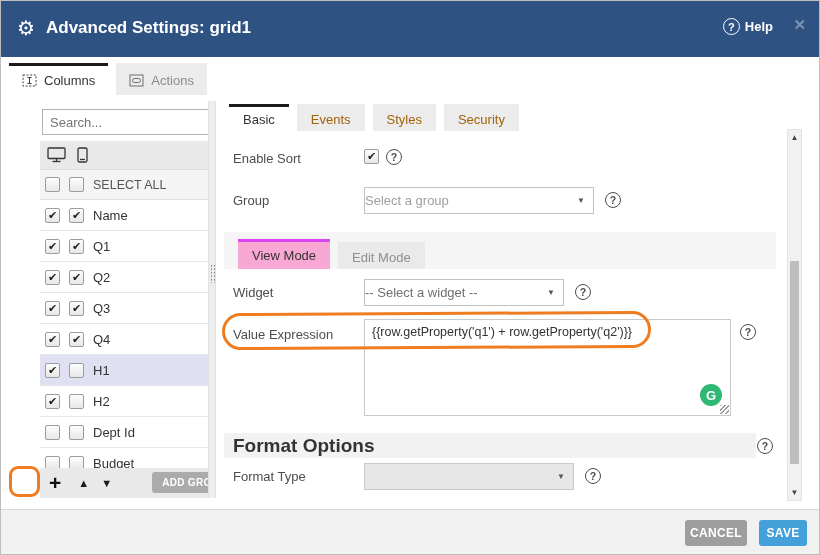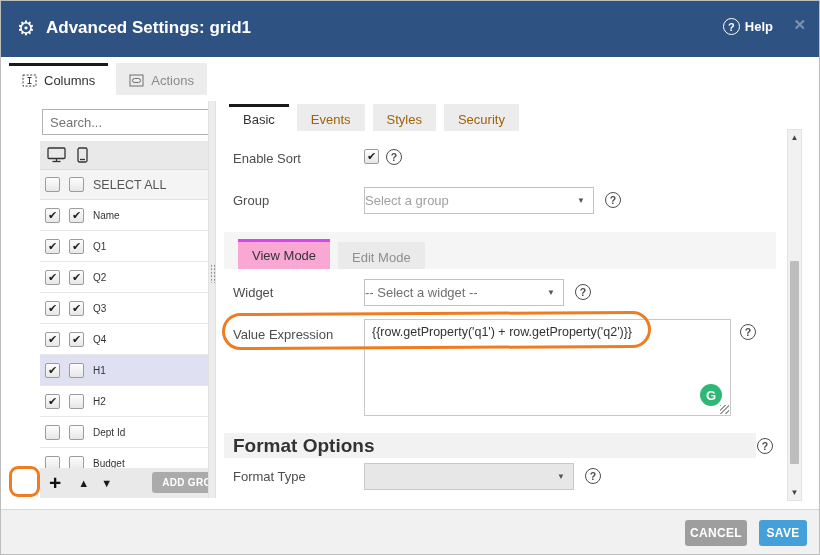--- a/index.html
+++ b/index.html
@@ -32,21 +32,21 @@
                       font-family:"Liberation Sans", sans-serif; background:transparent; }
   .search-box svg { margin-right:6px; }
   .device-row { position:absolute; left:0; top:40px; width:199px; height:29px; background:#e9e9e9;
                 display:flex; align-items:center; gap:11px; padding-left:7px; border-bottom:1px solid #dcdcdc; }
   .selectall-row { position:absolute; left:0; top:69px; width:199px; height:30px; background:#f4f4f4;
                    display:flex; align-items:center; border-bottom:1px solid #e2e2e2; }
   .selectall-row .sa-label { font-size:12.5px; color:#555; margin-left:9px; }
   .col-list { position:absolute; left:0; top:99px; width:192px; height:268px; background:#fff; overflow:hidden; }
   .col-row { height:31px; display:flex; align-items:center; border-bottom:1px solid #e6e6e6; background:#fff; }
   .col-row.selected { background:#dfe0f2; }
-  .col-row .col-label { font-size:10px; color:#333; margin-left:9px; }
+  .col-row .col-label { font-size:13px; color:#333; margin-left:9px; }
   .cb { width:15px; height:15px; border:1px solid #9c9c9c; border-radius:2px;
         background:linear-gradient(#fdfdfd,#e7e7e7); display:inline-flex; align-items:center;
         justify-content:center; font-size:11px; color:#1e1e1e; line-height:1; flex:0 0 auto; }
   .cb.c1 { margin-left:5px; } .cb.c2 { margin-left:9px; }
   .list-scroll { position:absolute; left:179px; top:99px; width:13px; height:268px;
                  background:#f1f1f1; border:1px solid #e0e0e0; }
   .list-scroll .arr { position:absolute; left:0; width:11px; text-align:center; font-size:7px; color:#555; }
   .list-scroll .thumb { position:absolute; left:1.5px; width:8px; border-radius:4px; background:#c2c2c2; }
   .lp-footer { position:absolute; left:0; top:367px; width:199px; height:30px; background:#e9e9e9;
                display:flex; align-items:center; }

